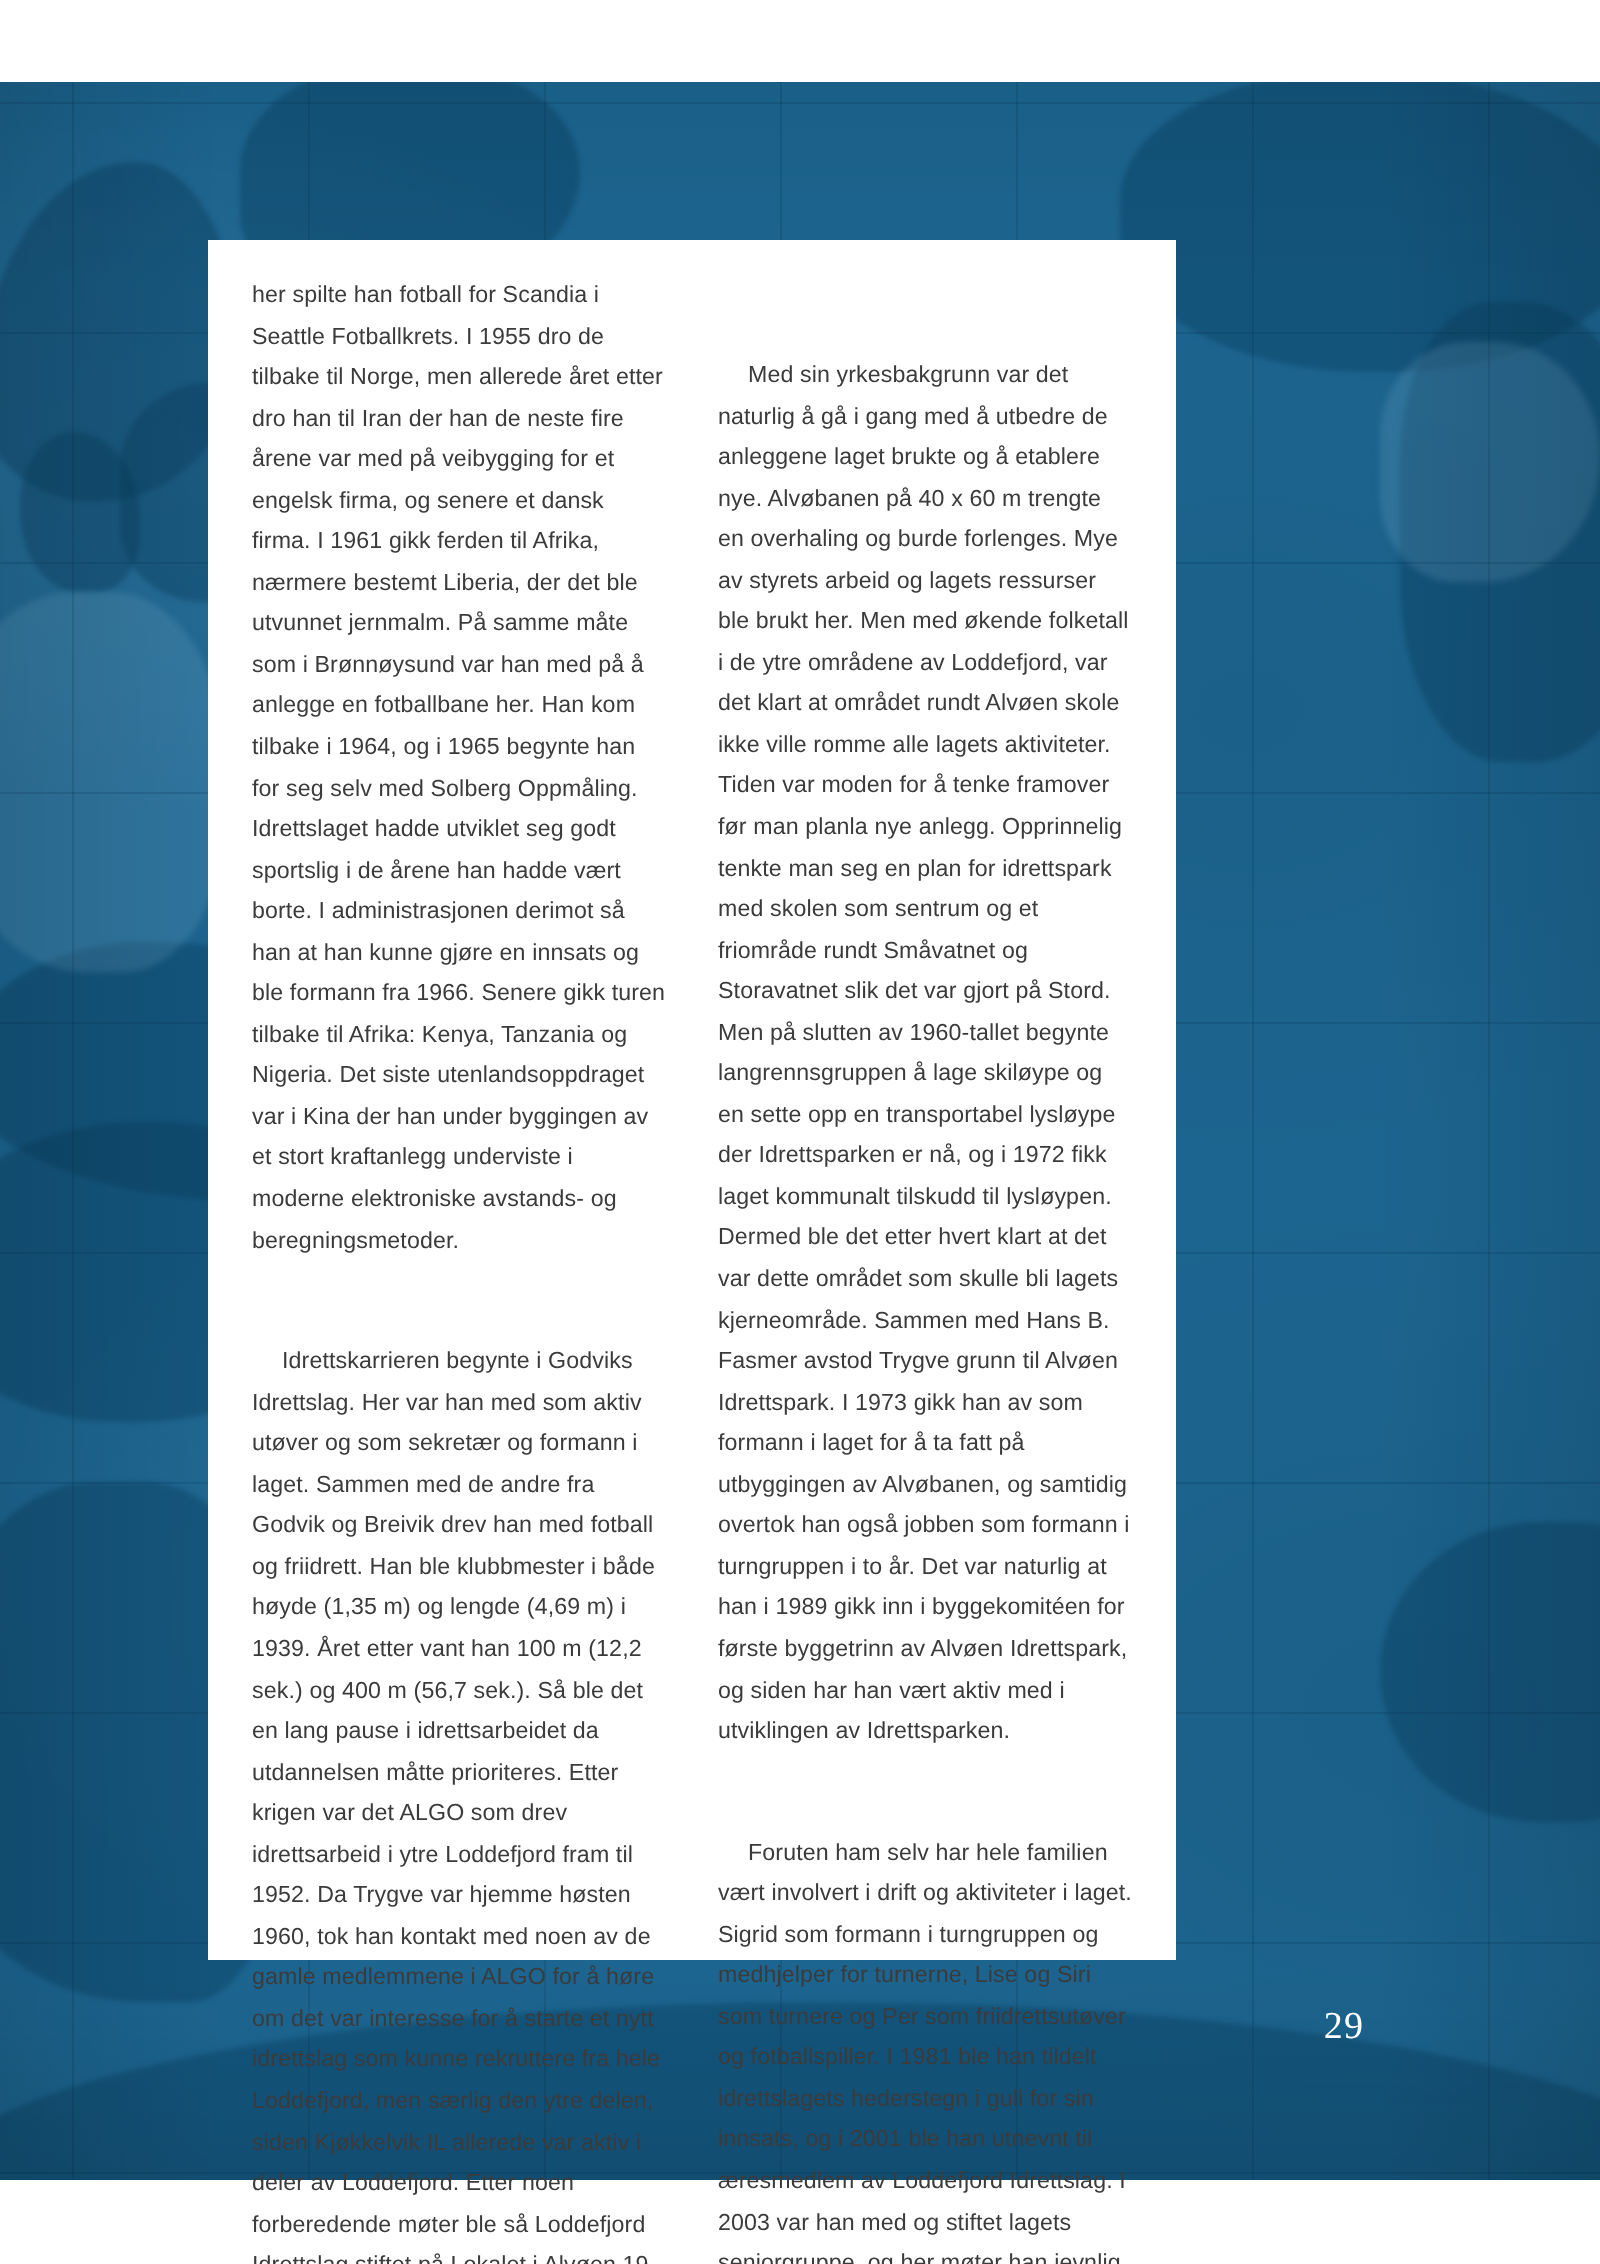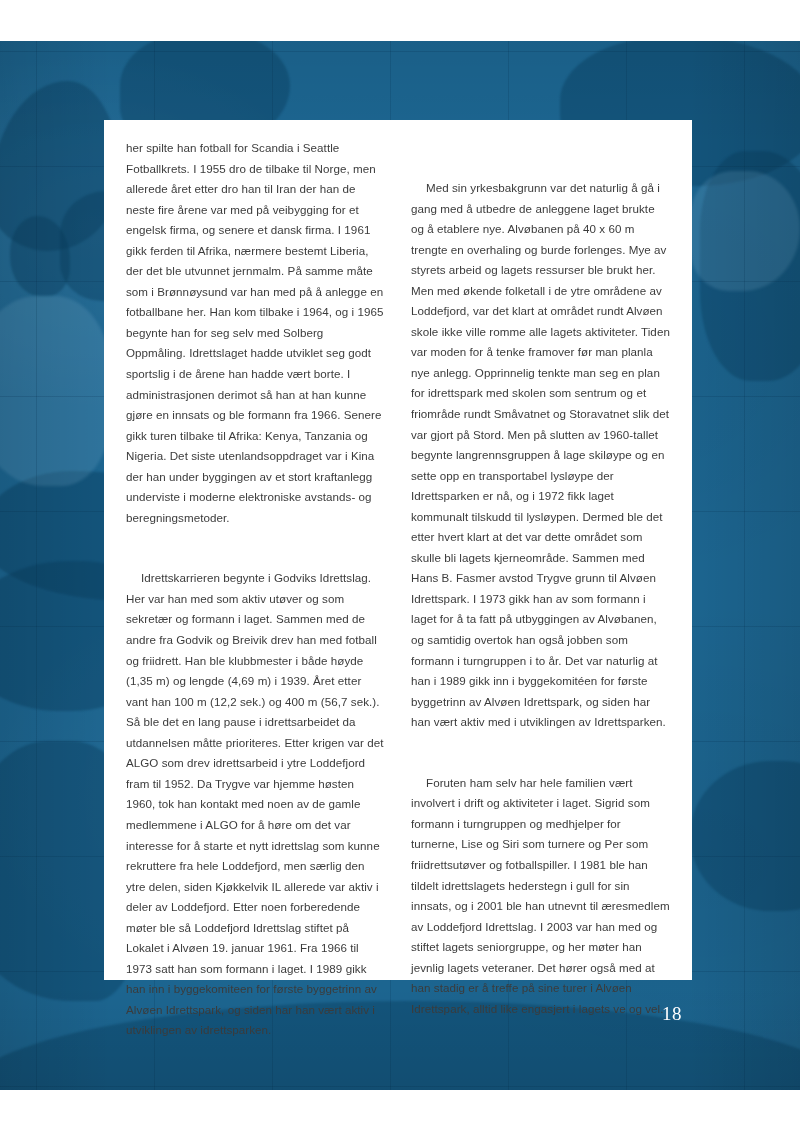--- a/index.html
+++ b/index.html
@@ -79,21 +79,21 @@
     background:
       linear-gradient(to right, rgba(0,0,0,.10), rgba(0,0,0,0) 14%, rgba(0,0,0,0) 86%, rgba(0,0,0,.10)),
       linear-gradient(to bottom, rgba(0,0,0,.06), rgba(0,0,0,0) 10%, rgba(0,0,0,0) 90%, rgba(0,0,0,.08));
   }
 
   
   #text-panel {
     position: absolute;
     left: 104px;
     top: 120px;
-    width: 588px;
+    width: 484px;
     height: 860px;
     background: #ffffff;
     box-sizing: border-box;
     padding: 18px 22px 16px 22px;
   }
 
   #columns {
     display: flex;
     gap: 26px;
     height: 100%;
@@ -172,16 +172,16 @@
 
       <div class="text-column">
         <p class="indented">Med sin yrkesbakgrunn var det naturlig å gå i gang med å utbedre de anleggene laget brukte og å etablere nye. Alvøbanen på 40 x 60 m trengte en overhaling og burde forlenges. Mye av styrets arbeid og lagets ressurser ble brukt her. Men med økende folketall i de ytre områdene av Loddefjord, var det klart at området rundt Alvøen skole ikke ville romme alle lagets aktiviteter. Tiden var moden for å tenke framover før man planla nye anlegg. Opprinnelig tenkte man seg en plan for idrettspark med skolen som sentrum og et friområde rundt Småvatnet og Storavatnet slik det var gjort på Stord. Men på slutten av 1960-tallet begynte langrennsgruppen å lage skiløype og en sette opp en transportabel lysløype der Idrettsparken er nå, og i 1972 fikk laget kommunalt tilskudd til lysløypen. Dermed ble det etter hvert klart at det var dette området som skulle bli lagets kjerneområde. Sammen med Hans B. Fasmer avstod Trygve grunn til Alvøen Idrettspark. I 1973 gikk han av som formann i laget for å ta fatt på utbyggingen av Alvøbanen, og samtidig overtok han også jobben som formann i turngruppen i to år. Det var naturlig at han i 1989 gikk inn i byggekomitéen for første byggetrinn av Alvøen Idrettspark, og siden har han vært aktiv med i utviklingen av Idrettsparken.</p>
         <p class="indented">Foruten ham selv har hele familien vært involvert i drift og aktiviteter i laget. Sigrid som formann i turngruppen og medhjelper for turnerne, Lise og Siri som turnere og Per som friidrettsutøver og fotballspiller. I 1981 ble han tildelt idrettslagets hederstegn i gull for sin innsats, og i 2001 ble han utnevnt til æresmedlem av Loddefjord Idrettslag. I 2003 var han med og stiftet lagets seniorgruppe, og her møter han jevnlig lagets veteraner. Det hører også med at han stadig er å treffe på sine turer i Alvøen Idrettspark, alltid like engasjert i lagets ve og vel.</p>
       </div>
 
     </div>
   </div>
 
   <div id="page-number">
-    <span class="folio">18</span>
+    <span class="folio">29</span>
   </div>
 
 </div>
 
 </body></html>

